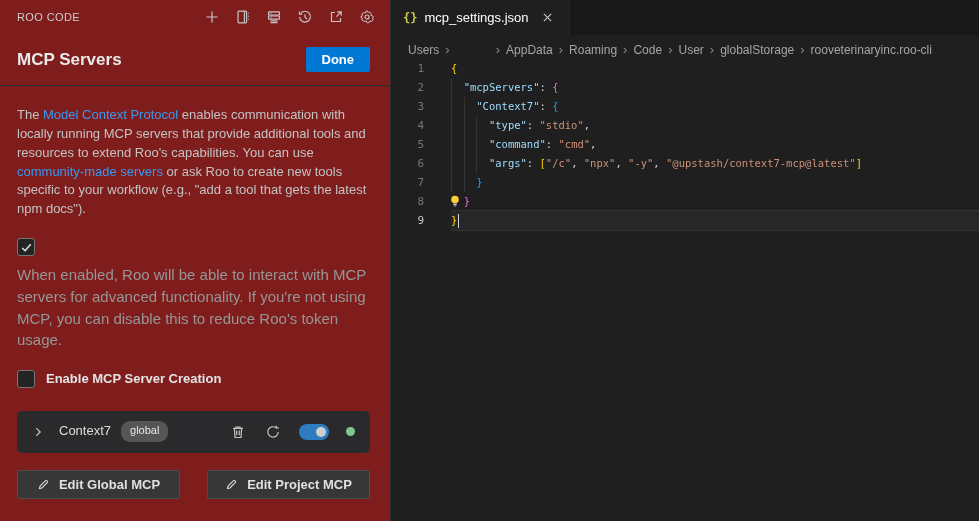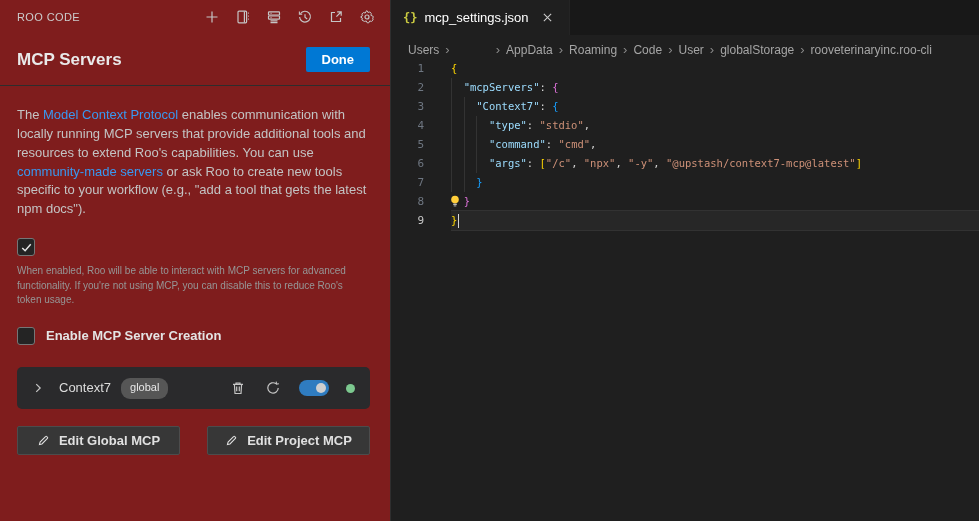--- a/index.html
+++ b/index.html
@@ -20,21 +20,21 @@
   .hdr-divider { border-top:1px solid #2d2d2d; margin:0; }
 
   .panel-content { padding:20px 20px 0 17px; font-size:13px; line-height:1.45; }
   .intro { color:#c3c3c3; }
   .intro a { text-decoration:none; cursor:pointer; }
 
   .setting { margin-top:19px; }
   .check-row { display:flex; align-items:center; gap:11px; }
   .checkbox { width:18px; height:18px; border:1px solid #767676; border-radius:3px; background:#242424; display:flex; align-items:center; justify-content:center; cursor:pointer; }
   .check-label { font-size:13px; font-weight:bold; color:#e4e4e4; }
-  .desc { margin-top:8px; color:#969696; font-size:10px; }
+  .desc { margin-top:8px; color:#969696; font-size:15px; }
 
   .server-card { margin-top:22px; height:42px; background:#2a2a2c; border-radius:5px; display:flex; align-items:center; padding:0 15px 0 13px; }
   .server-name { font-size:13px; color:#dddddd; margin-left:13px; }
   .badge { margin-left:10px; font-size:11px; color:#e6e6e6; background:#565656; border-radius:9px; padding:2px 9px 3px; }
   .card-spacer { flex:1; }
   .card-actions { display:flex; align-items:center; gap:17px; }
   .toggle { width:30px; height:16px; border-radius:8px; position:relative; cursor:pointer; }
   .toggle .knob { position:absolute; top:3px; width:10px; height:10px; border-radius:50%; background:#cfcfcf; }
   .toggle.on .knob { right:3px; }
   .status-dot { width:9px; height:9px; border-radius:50%; }

